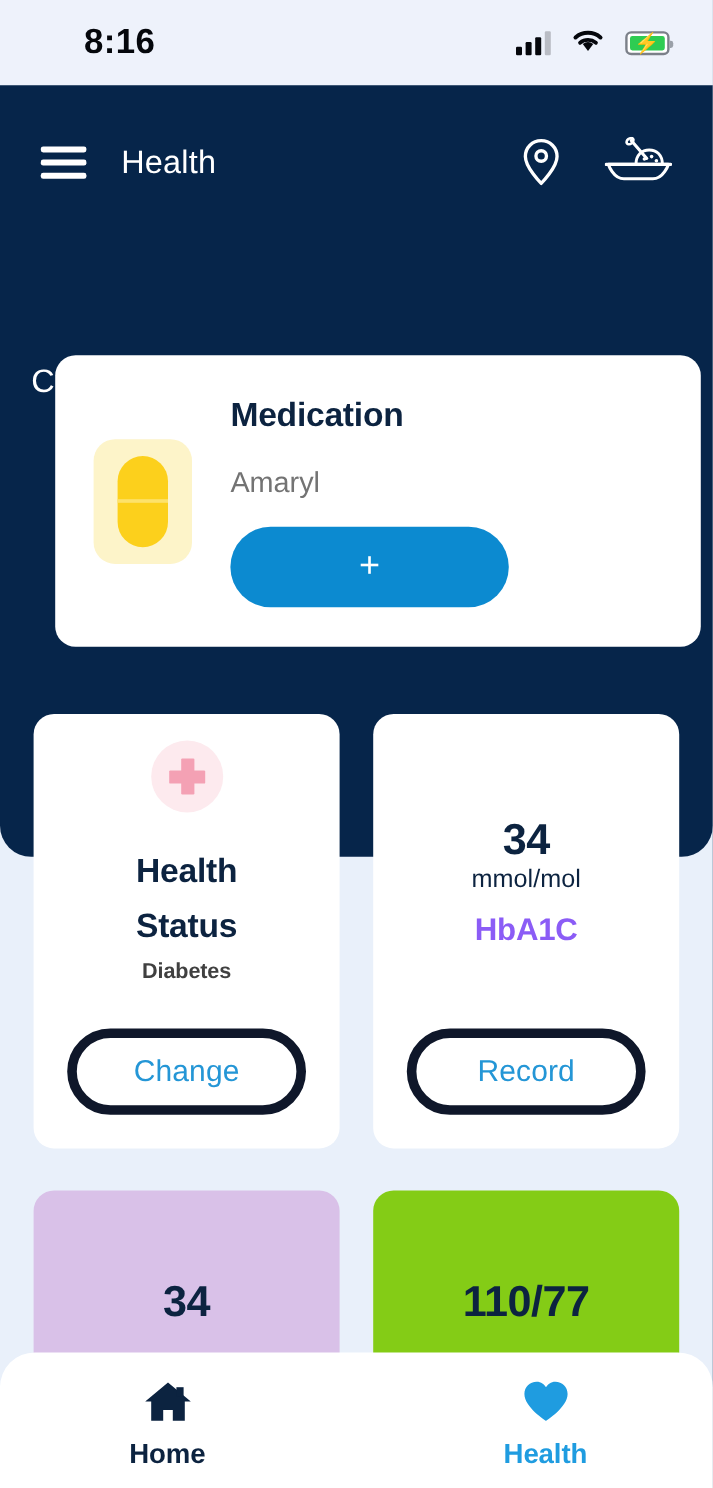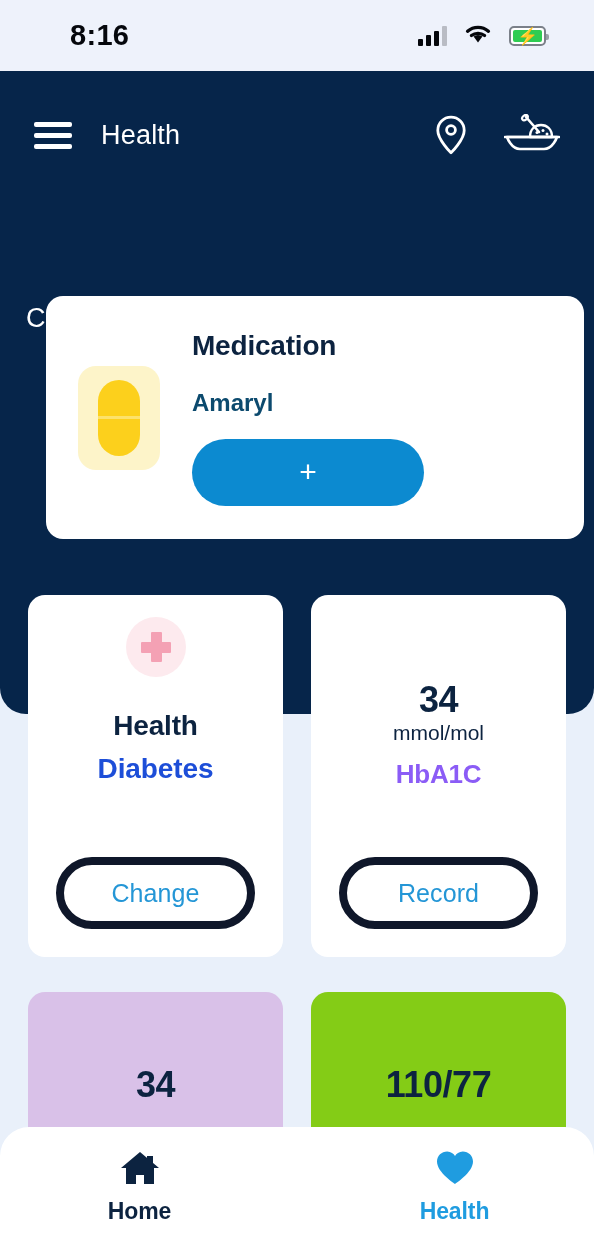--- a/index.html
+++ b/index.html
@@ -20,21 +20,21 @@
   
   .status-bar {
     position: absolute;
     top: 0; left: 0;
     width: 594px;
     height: 71px;
     background: #eef2fb;
     display: flex;
     align-items: center;
     justify-content: space-between;
-    padding: 0 48px 0 0;
+    padding: 0 36px 0 0;
   }
   .status-time {
     font-size: 29px;
     font-weight: 600;
     color: #05070c;
     letter-spacing: 0.3px;
     margin-left: 70px;
   }
   .status-icons {
     display: flex;
@@ -177,22 +177,22 @@
   }
   .med-title {
     font-size: 28px;
     font-weight: 700;
     color: #0c2340;
     letter-spacing: -0.2px;
   }
   .med-sub {
     margin-top: 27px;
     font-size: 24px;
-    font-weight: 700;
-    color: #0c4a6e;
+    font-weight: 400;
+    color: #737373;
   }
   .btn-add {
     margin-top: 22px;
     display: inline-flex;
     align-items: center;
     justify-content: center;
     gap: 19px;
     width: 232px;
     height: 67px;
     background: #0c8ad0;
@@ -252,23 +252,23 @@
     margin-top: 26px;
     font-size: 28px;
     font-weight: 700;
     color: #0c2340;
     line-height: 1.65;
     text-align: center;
     letter-spacing: -0.2px;
   }
   .status-detail {
     margin-top: 4px;
-    font-size: 28px;
-    font-weight: 700;
-    color: #1d4ed8;
+    font-size: 18px;
+    font-weight: 700;
+    color: #404040;
     letter-spacing: -0.1px;
   }
 
   .metric-value {
     margin-top: 62px;
     font-size: 36px;
     font-weight: 700;
     color: #0c2340;
     letter-spacing: -0.4px;
   }
@@ -424,20 +424,21 @@
 </div>
 
 <div class="card-row row-1">
 
   <div class="metric-card">
     <div class="cross-badge">
       <span class="cross"></span>
     </div>
     <div class="status-headline">
       <div>Health</div>
+      <div>Status</div>
     </div>
     <div class="status-detail">Diabetes</div>
     <button class="btn-outline">Change</button>
   </div>
 
   <div class="metric-card">
     <div class="metric-value">34</div>
     <div class="metric-unit">mmol/mol</div>
     <div class="metric-name">HbA1C</div>
     <button class="btn-outline">Record</button>

